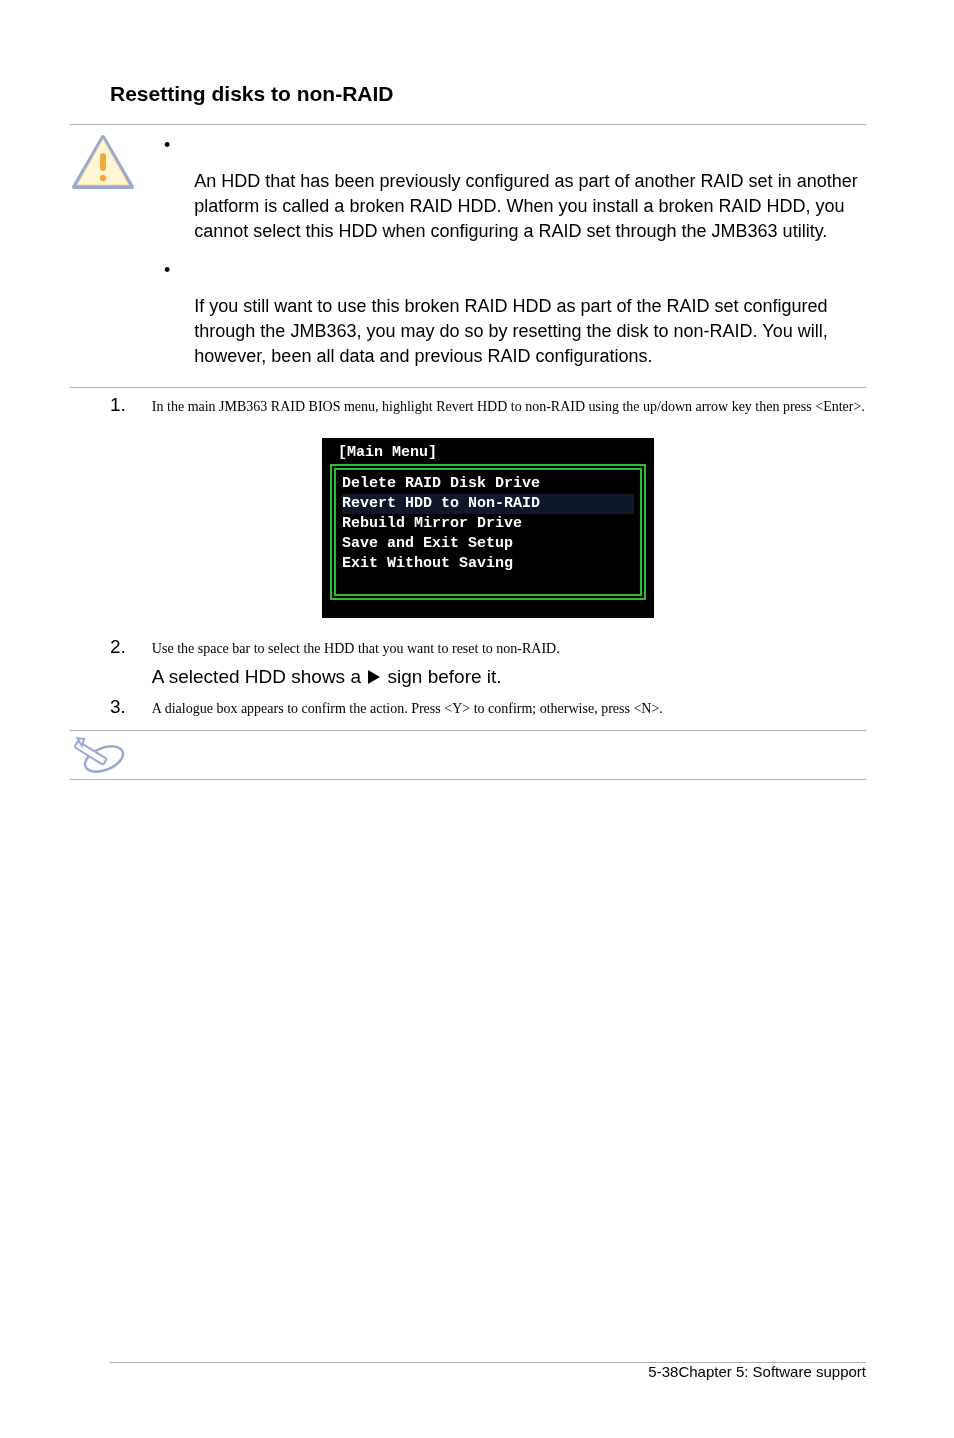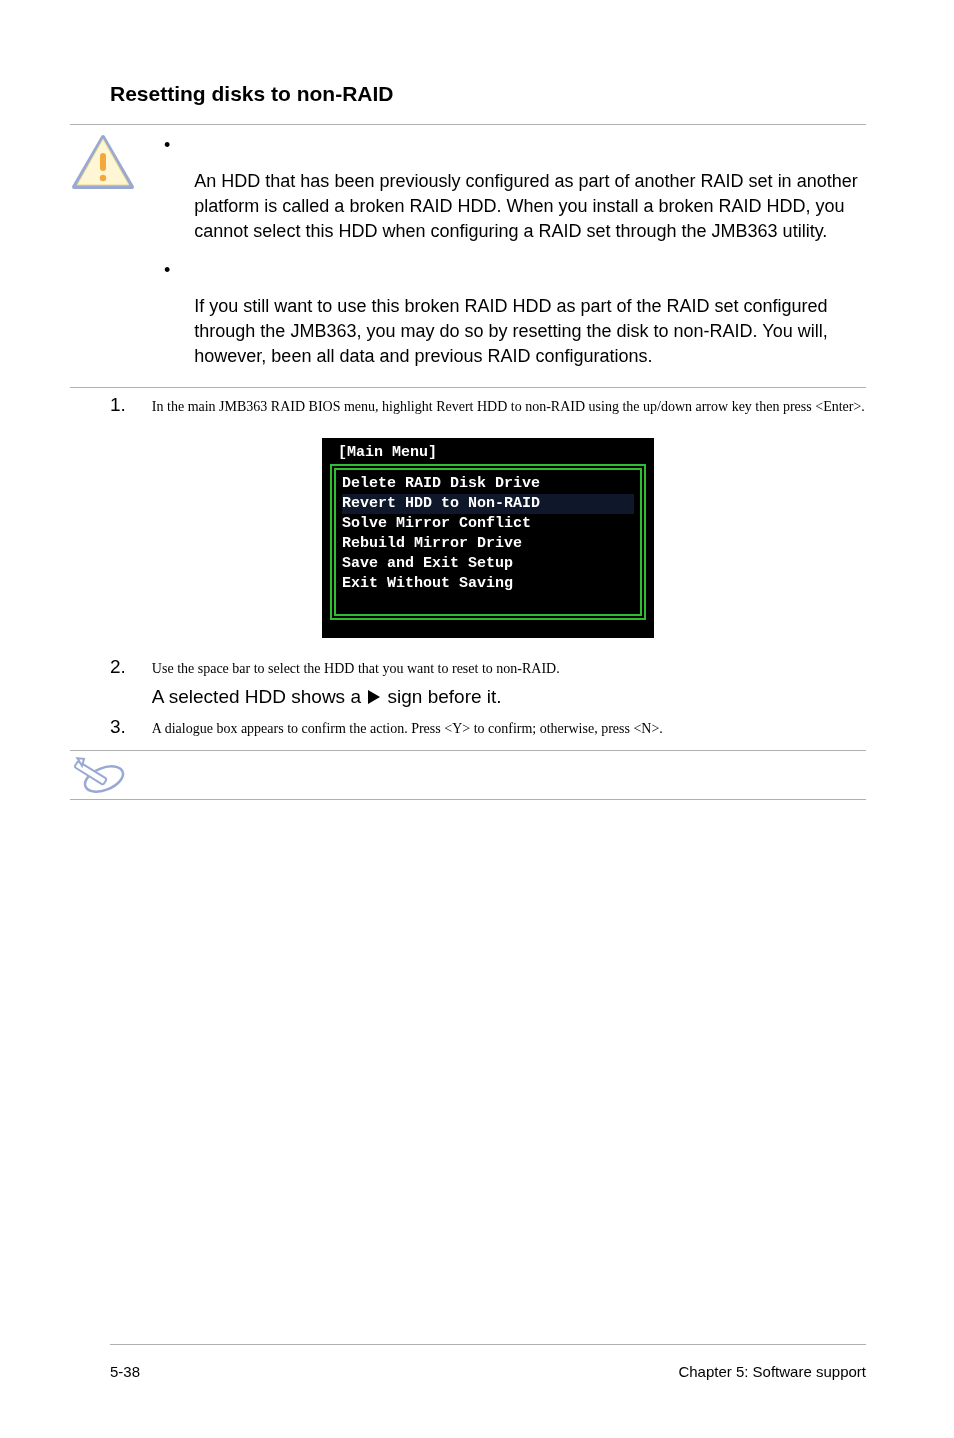--- a/index.html
+++ b/index.html
@@ -134,23 +134,23 @@
     background: #0f172a;
     color: #fff;
   }
   .footer {
     position: absolute;
     left: 110px;
     right: 88px;
     bottom: 58px;
     border-top: 1px solid #b0b0b0;
     display: flex;
-    justify-content: space-between;
+    justify-content: flex-end;
     font-size: 15px;
-    padding-top: 18px;
+    padding-top: 0;
   }
   svg { display: block; }
 </style>
 </head>
 <body>
 
 <div class="page">
 
   <div class="heading">Resetting disks to non-RAID</div>
 
@@ -181,21 +181,20 @@
     <div class="step-text">In the main JMB363 RAID BIOS menu, highlight Revert HDD to non-RAID using the up/down arrow key then press &lt;Enter&gt;.</div>
   </div>
 
   <div class="bios-wrap">
     <div class="bios">
       <div class="bios-title">[Main Menu]</div>
       <div class="bios-box-outer">
         <div class="bios-box-inner">
           <div class="bios-item">Delete RAID Disk Drive</div>
           <div class="bios-item selected">Revert HDD to Non-RAID</div>
-          <div class="bios-item">Solve Mirror Conflict</div>
           <div class="bios-item">Rebuild Mirror Drive</div>
           <div class="bios-item">Save and Exit Setup</div>
           <div class="bios-item">Exit Without Saving</div>
         </div>
       </div>
     </div>
   </div>
 
   <div class="step-row">
     <div class="step-num">2.</div>

